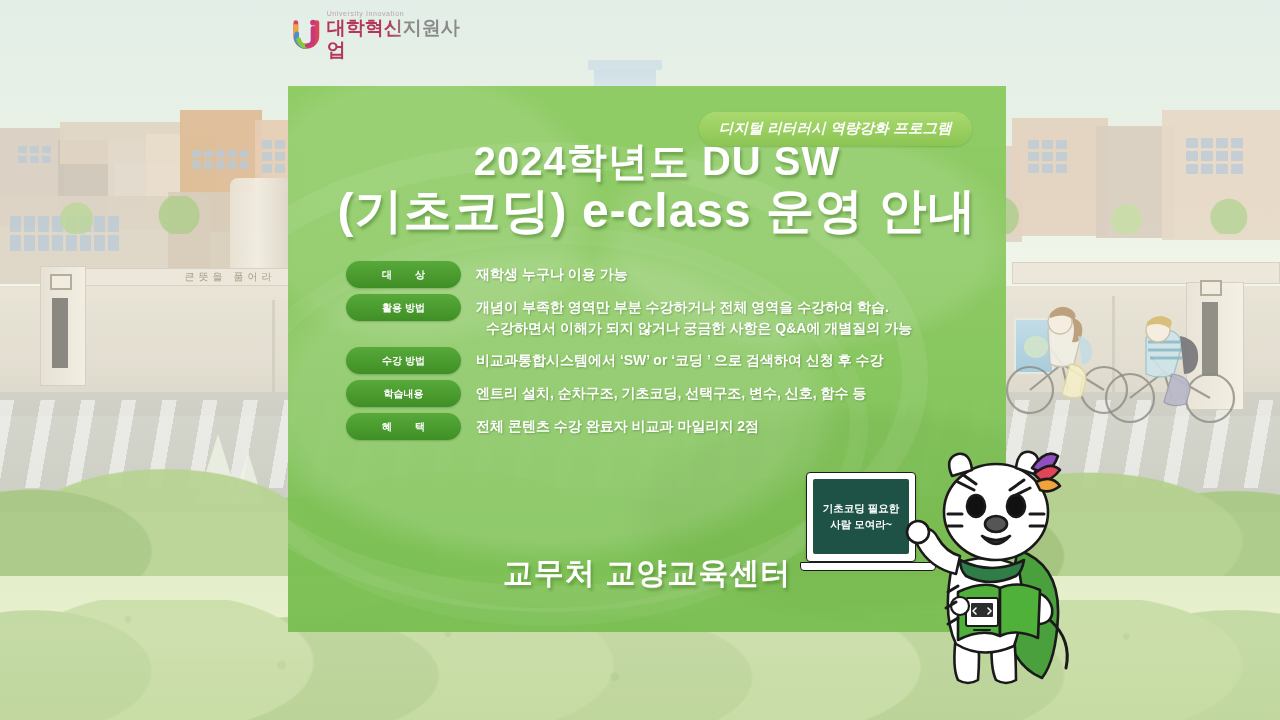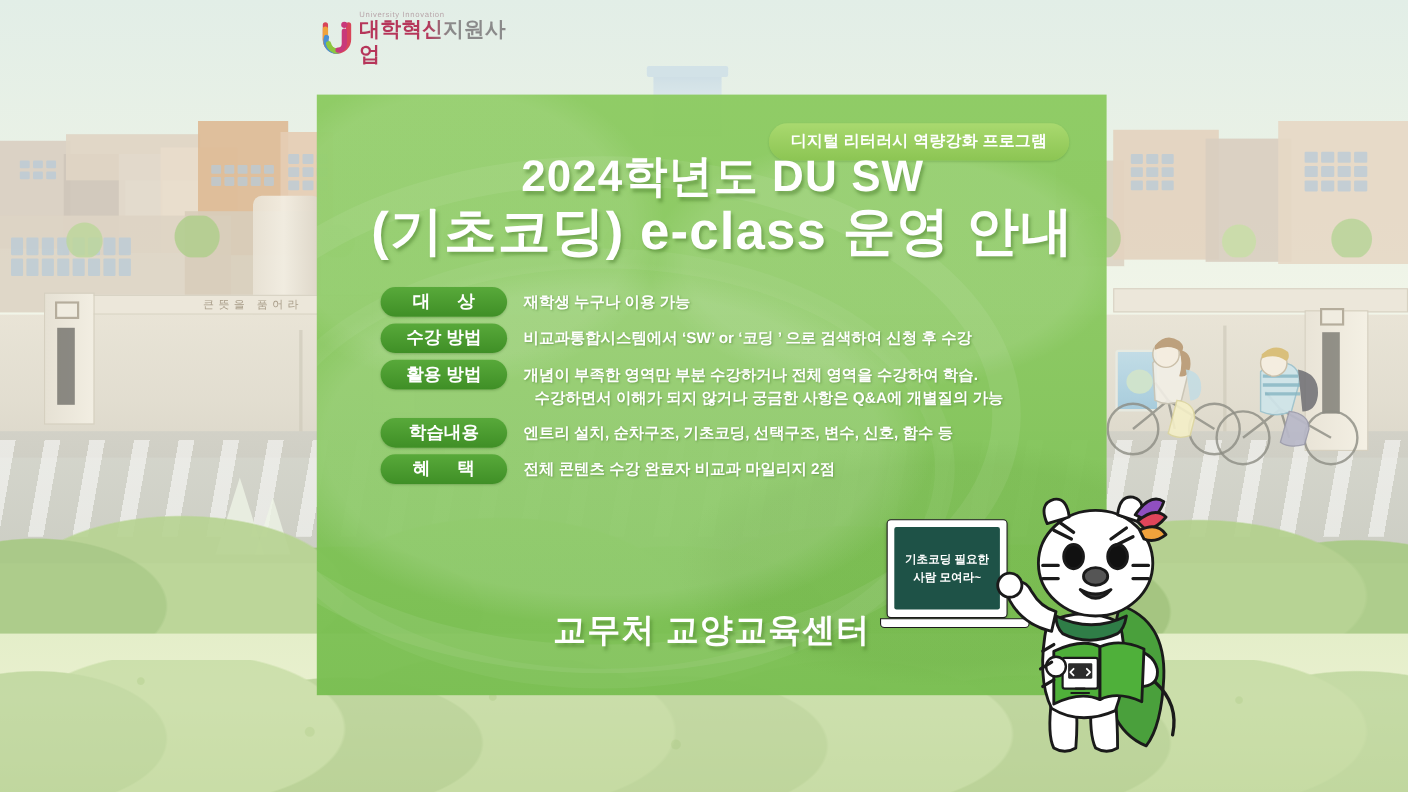--- a/index.html
+++ b/index.html
@@ -210,20 +210,21 @@
   }
 
   
   .badge {
     position:absolute; right:34px; top:112px;
     background: linear-gradient(180deg,#a9d96f,#8cc553);
     color:#ffffff; font-weight:700; font-size:14.5px;
     padding:7px 20px 8px; border-radius:20px;
     letter-spacing:.2px; white-space:nowrap;
     box-shadow: 0 1px 2px rgba(40,90,20,.22);
+    font-style: italic;
   }
 
   
   .title-wrap {
     position:absolute; left:288px; top:140px; width:738px;
     text-align:center; color:#ffffff;
     text-shadow: 2px 3px 3px rgba(60,110,30,.42);
   }
   .title-l1, .title-l2 {
     font-weight:700; letter-spacing:1px; line-height:1.06; white-space:nowrap;
@@ -231,21 +232,21 @@
   .title-l1 { font-size:40px; }
   .title-l2 { font-size:48px; margin-top:4px; }
 
   
   .info { position:absolute; left:346px; top:261px; width:630px; }
   .row { display:flex; align-items:flex-start; margin-bottom:6px; }
   .row.tall { margin-bottom:8px; }
   .pill {
     flex:0 0 auto; width:115px; height:27px; border-radius:14px;
     background: linear-gradient(180deg,#58a93a,#3f8f26);
-    color:#fff; font-weight:700; font-size:16px;
+    color:#fff; font-weight:700; font-size:10px;
     display:flex; align-items:center; justify-content:center;
     box-shadow: 0 1px 2px rgba(30,70,15,.25);
     white-space:nowrap;
   }
   .pill.spaced { letter-spacing:10px; text-indent:10px; }
   .val {
     flex:1 1 auto; color:#ffffff; font-weight:700; font-size:14px;
     padding-left:15px; padding-top:3px; line-height:1.5;
     text-shadow: 1px 1px 2px rgba(60,110,30,.45);
   }
@@ -492,36 +493,36 @@
   <div class="info">
 
     <div class="row">
       <div class="pill spaced">대     상</div>
       <div class="val">
         <span>재학생 누구나 이용 가능</span>
       </div>
     </div>
 
 
-    <div class="row">
-      <div class="pill">수강 방법</div>
-      <div class="val">
-        <span> 비교과통합시스템에서 ‘SW’ or ‘코딩 ’ 으로 검색하여 신청 후 수강</span>
-      </div>
-    </div>
-
     <div class="row tall">
       <div class="pill">활용 방법</div>
       <div class="val">
         <span>개념이 부족한 영역만 부분 수강하거나 전체 영역을 수강하여 학습.</span>
         <span class="l2">수강하면서 이해가 되지 않거나 궁금한 사항은 Q&amp;A에 개별질의 가능</span>
       </div>
     </div>
 
     <div class="row">
+      <div class="pill">수강 방법</div>
+      <div class="val">
+        <span> 비교과통합시스템에서 ‘SW’ or ‘코딩 ’ 으로 검색하여 신청 후 수강</span>
+      </div>
+    </div>
+
+    <div class="row">
       <div class="pill">학습내용</div>
       <div class="val">
         <span>엔트리 설치, 순차구조, 기초코딩, 선택구조, 변수, 신호, 함수 등</span>
       </div>
     </div>
 
     <div class="row">
       <div class="pill spaced">혜     택</div>
       <div class="val">
         <span>전체 콘텐츠 수강 완료자 비교과 마일리지 2점</span>

